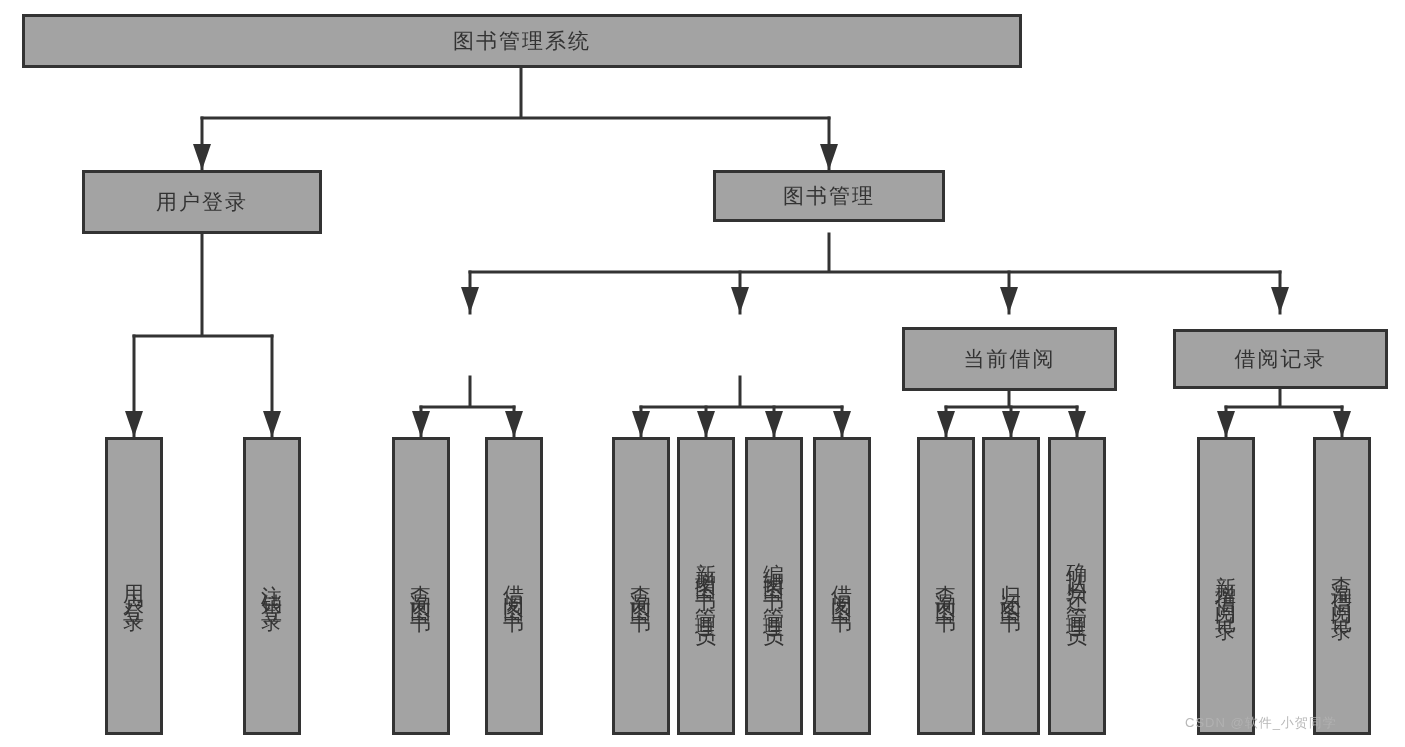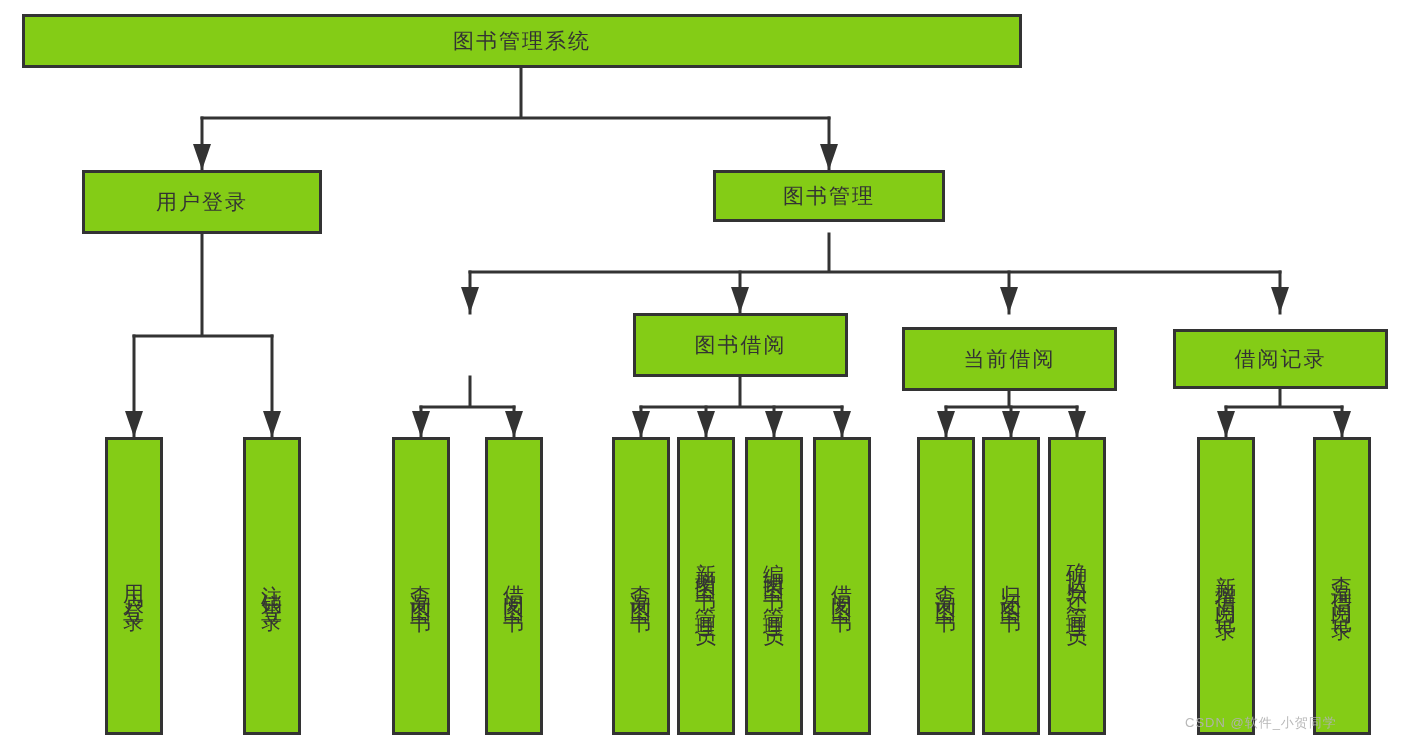--- a/index.html
+++ b/index.html
@@ -2,21 +2,21 @@
 <html><head>
 <meta charset="utf-8">
 <style>
   html,body{margin:0;padding:0;background:#ffffff;}
   #stage{
     position:relative;width:1405px;height:747px;background:#ffffff;overflow:hidden;
     font-family:"Liberation Sans","DejaVu Sans",sans-serif;color:#333333;
   }
   #wires{position:absolute;left:0;top:0;width:1405px;height:747px;}
   .node{
-    position:absolute;box-sizing:border-box;border:3px solid #333333;background:#84cc16;
+    position:absolute;box-sizing:border-box;border:3px solid #333333;background:#a3a3a3;
     display:flex;align-items:center;justify-content:center;
   }
   .node .lbl{font-size:21px;letter-spacing:2px;white-space:nowrap;}
   .node.v .lbl{
     writing-mode:vertical-rl;text-orientation:mixed;
     font-size:21px;letter-spacing:9px;line-height:1;white-space:nowrap;
   }
   #watermark{
     position:absolute;left:1185px;top:714px;font-size:13px;letter-spacing:1px;
     color:rgba(178,178,178,0.92);white-space:nowrap;z-index:5;
@@ -74,23 +74,20 @@
     <span class="lbl">图书管理系统</span>
   </div>
 
   <div class="node h" style="left:82px;top:170px;width:240px;height:64px">
     <span class="lbl">用户登录</span>
   </div>
   <div class="node h" style="left:713px;top:170px;width:232px;height:52px">
     <span class="lbl">图书管理</span>
   </div>
 
-  <div class="node h" style="left:633px;top:313px;width:215px;height:64px">
-    <span class="lbl">图书借阅</span>
-  </div>
   <div class="node h" style="left:902px;top:327px;width:215px;height:64px">
     <span class="lbl">当前借阅</span>
   </div>
   <div class="node h" style="left:1173px;top:329px;width:215px;height:60px">
     <span class="lbl">借阅记录</span>
   </div>
 
   <div class="node v" style="left:105px;top:437px;width:58px;height:298px">
     <span class="lbl">用户登录</span>
   </div>

